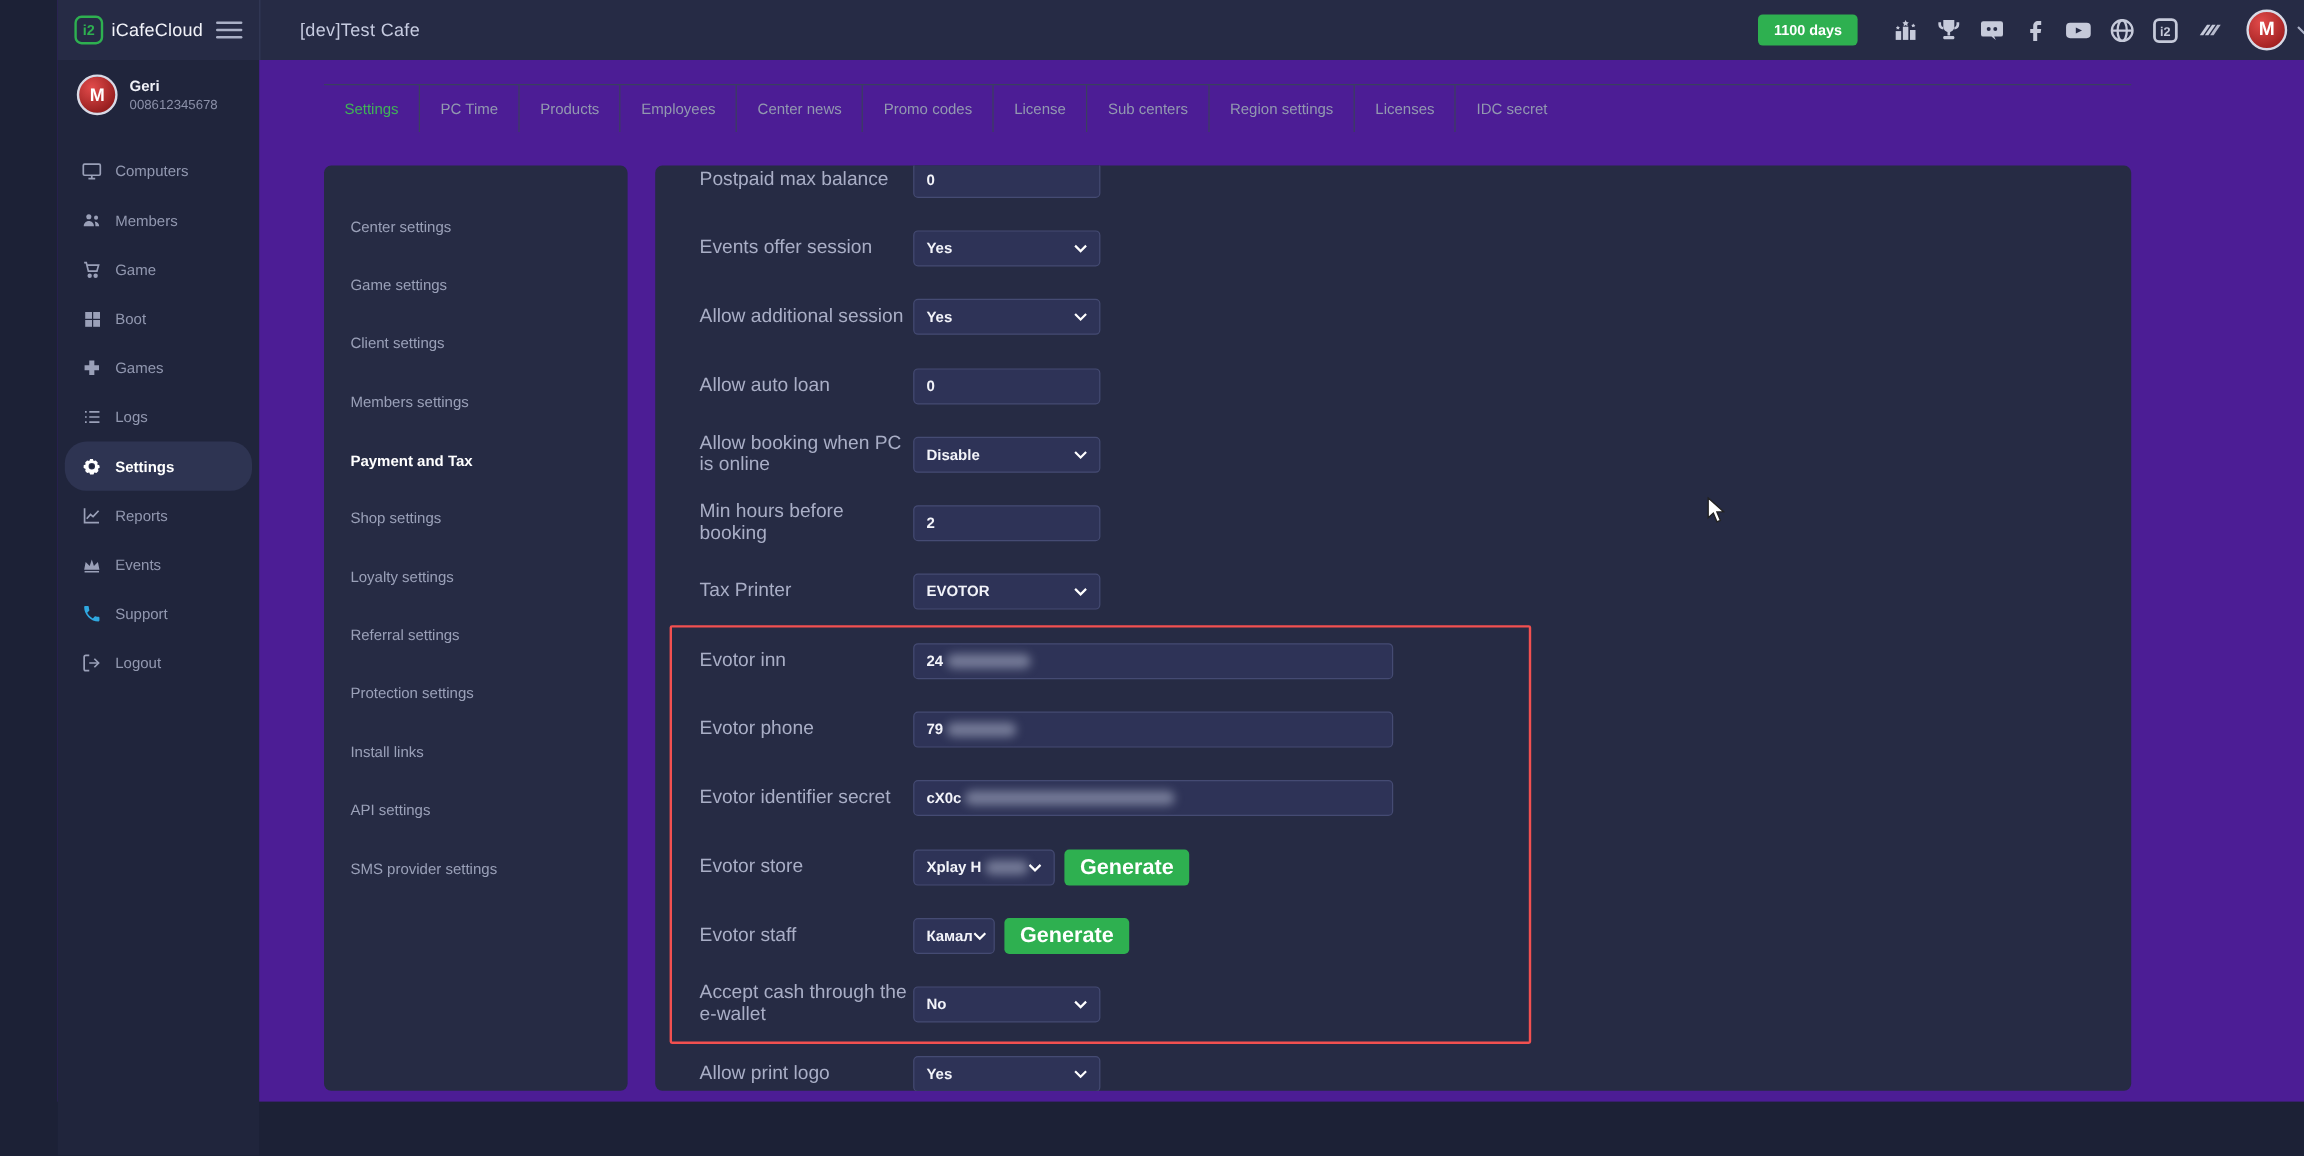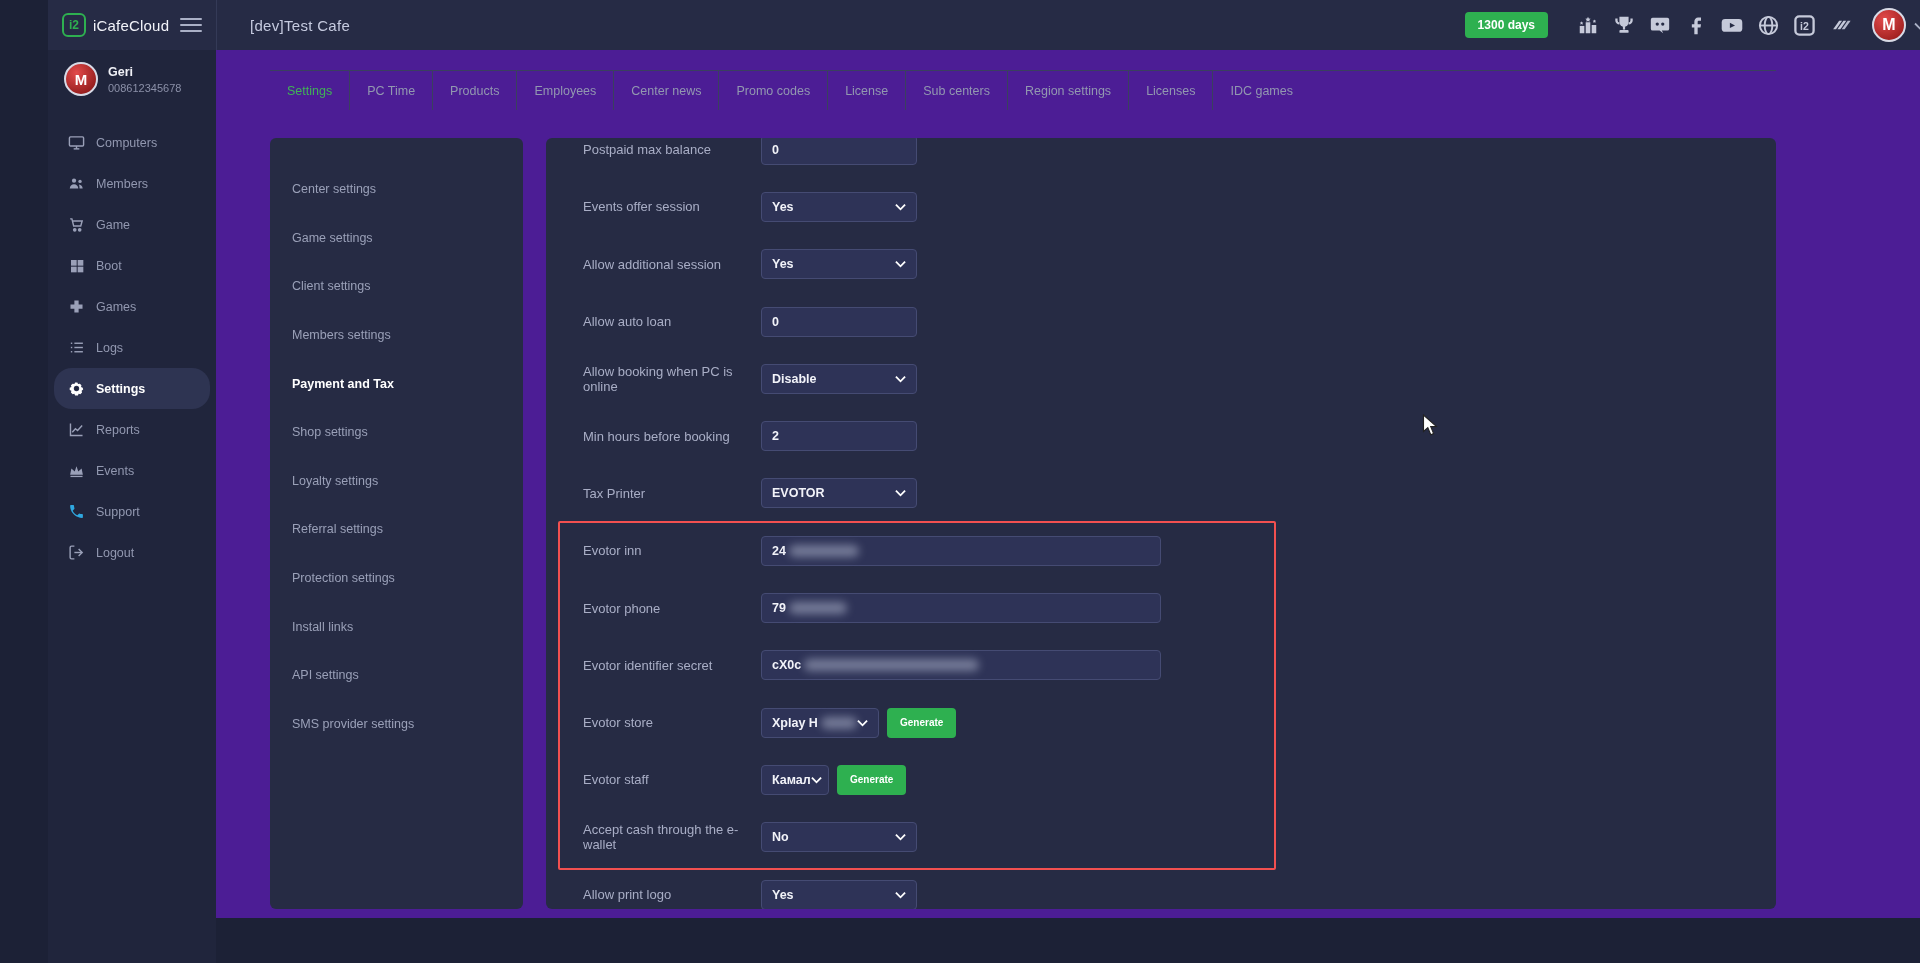--- a/index.html
+++ b/index.html
@@ -55,28 +55,28 @@
   .submenu-panel { position:absolute; left:222px; top:138px; width:253px; height:771px;
     background:#262b44; border-radius:6px; padding-top:27px; z-index:1; }
   .submenu-item { height:48.6px; display:flex; align-items:center; padding-left:22px;
     color:#9aa0b8; font-size:12.5px; cursor:pointer; }
   .submenu-item.active { color:#ffffff; font-weight:bold; }
 
   .form-card { position:absolute; left:498px; top:138px; width:1230px; height:771px;
     background:#262b44; border-radius:6px; overflow:hidden; z-index:1; }
   .rows { margin-top:-17px; }
   .form-row { height:57.3px; display:flex; align-items:center; }
-  .form-label { width:215px; padding-left:37px; color:#a9aec6; font-size:13px; flex:0 0 auto; }
+  .form-label { width:215px; padding-left:37px; color:#a9aec6; font-size:16px; flex:0 0 auto; }
   .ctrl { height:30px; background:#2e3357; border:1px solid #454b73; border-radius:4px;
     display:flex; align-items:center; padding:0 10px; color:#f2f3f9; font-size:12.5px; font-weight:bold;
     cursor:pointer; position:relative; }
   .ctrl .chev { margin-left:auto; display:flex; }
   .blur-pill { display:inline-block; height:12px; border-radius:6px; background:rgba(205,210,230,.45);
     filter:blur(4px); margin-left:3px; }
-  .gen-btn { height:30px; background:#2eb050; color:#fff; font-size:10px; font-weight:bold;
+  .gen-btn { height:30px; background:#2eb050; color:#fff; font-size:18px; font-weight:bold;
     border:none; border-radius:4px; padding:0 13px; margin-left:8px; cursor:pointer;
     font-family:"Liberation Sans", sans-serif; }
 
   
   .red-rect { position:absolute; left:510px; top:521px; width:718px; height:349px;
     border:2px solid #f25050; border-radius:2px; pointer-events:none; z-index:6; }
   .cursor { position:absolute; left:1374px; top:414px; z-index:10; pointer-events:none; }
   .edge-widget { position:absolute; left:1902px; top:871px; width:36px; height:36px; border-radius:50%;
     background:#11131f; color:#fff; z-index:7; display:flex; align-items:center; cursor:pointer; }
   .edge-widget span { margin-left:6px; font-size:16px; font-weight:bold; line-height:1; }
@@ -91,21 +91,21 @@
       <div class="logo-mark">i2</div>
       <div class="logo-text">iCafeCloud</div>
       <div class="hamburger">
           <span></span>
           <span></span>
           <span></span>
         </div>
     </div>
     <div class="header-title">[dev]Test Cafe</div>
     <div class="topbar-right">
-      <div class="days-badge">1300 days</div>
+      <div class="days-badge">1100 days</div>
       <div id="tb-icons" style="display:flex;align-items:center;">
           <div class="tb-icon">
             <svg width="24" height="22" viewBox="0 0 24 24" fill="#c6cada">
               <rect x="3" y="13" width="5" height="8"></rect>
               <rect x="9.5" y="9" width="5" height="12"></rect>
               <rect x="16" y="12" width="5" height="9"></rect>
               <path d="M12 3l.9 1.8 2 .3-1.4 1.4.3 2-1.8-1-1.8 1 .3-2L9.1 5.1l2-.3z"></path>
               <path d="M5 8l.6 1.2 1.3.2-.9.9.2 1.3L5 11l-1.2.6.2-1.3-.9-.9 1.3-.2z"></path>
               <path d="M19 6l.6 1.2 1.3.2-.9.9.2 1.3-1.2-.6-1.2.6.2-1.3-.9-.9 1.3-.2z"></path>
             </svg>
@@ -290,21 +290,21 @@
       <div class="tab active">Settings</div>
       <div class="tab">PC Time</div>
       <div class="tab">Products</div>
       <div class="tab">Employees</div>
       <div class="tab">Center news</div>
       <div class="tab">Promo codes</div>
       <div class="tab">License</div>
       <div class="tab">Sub centers</div>
       <div class="tab">Region settings</div>
       <div class="tab">Licenses</div>
-      <div class="tab">IDC games</div>
+      <div class="tab">IDC secret</div>
     </div>
 
   <div class="submenu-panel" id="submenu">
       <div class="submenu-item">Center settings</div>
       <div class="submenu-item">Game settings</div>
       <div class="submenu-item">Client settings</div>
       <div class="submenu-item">Members settings</div>
       <div class="submenu-item active">Payment and Tax</div>
       <div class="submenu-item">Shop settings</div>
       <div class="submenu-item">Loyalty settings</div>

